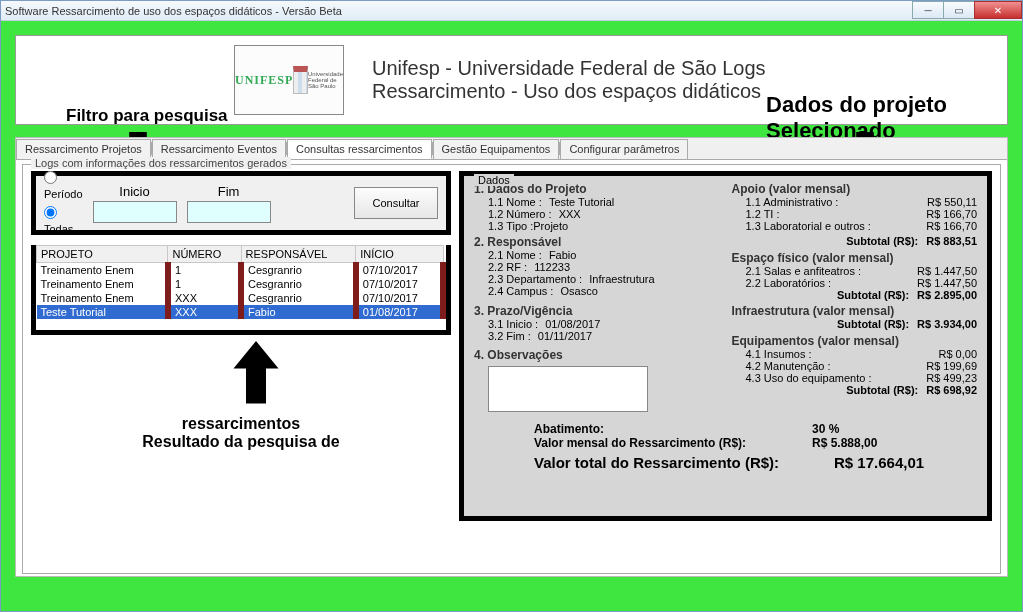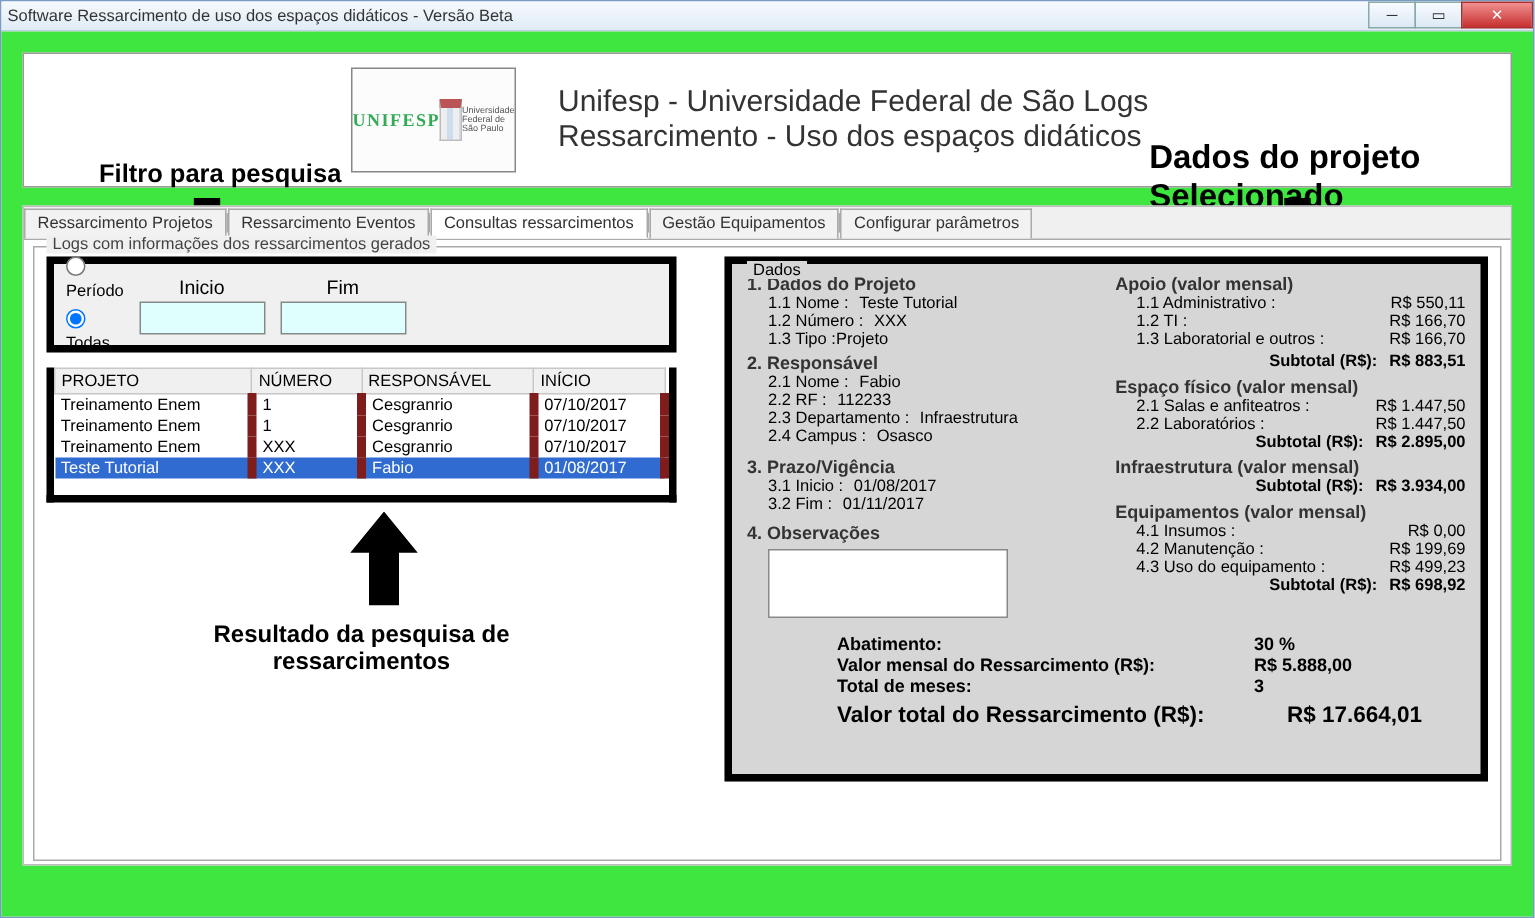--- a/index.html
+++ b/index.html
@@ -44,21 +44,21 @@
 
 .table-wrap { border: 5px solid #000; border-top: none; background:#fff; height: 90px;}
 table { width: 100%; border-collapse: collapse; font-size: 11px; }
 th { background: #f0f0f0; border: 1px solid #c8c8c8; text-align: left; padding: 2px 4px; font-weight: normal;}
 td { border-right: 6px solid #7f1d1d; padding: 1px 4px; }
 tr.sel td { background: #2f6bd0; color: #fff; }
 
 .result-label { text-align:center; font-weight:bold; font-size:16px; margin-top: 80px;}
 .up-arrow { position:absolute; left: 200px; top: 170px; width:50px; height:60px;}
 
-.right-col { flex: 1; border: 5px solid #000; background: #d6d6d6; padding: 6px 10px; position: relative; margin-left: 24px; }
+.right-col { flex: 1; border: 5px solid #000; background: #d6d6d6; padding: 6px 10px; position: relative; }
 .dados-legend { position:absolute; top:-2px; left:10px; background:#d6d6d6; padding:0 4px; font-size:11px;}
 .section-grid { display: grid; grid-template-columns: 1fr 1fr; column-gap: 12px; row-gap: 3px; font-size: 11px; }
 .sec-title { font-weight: bold; font-size: 12px; color: #333; }
 .row-line { display: flex; justify-content: space-between; padding-left: 14px;}
 .row-line.sub { font-weight: bold; justify-content: flex-end; gap: 8px; padding-left:0;}
 .obs-box { width: 160px; height: 46px; background: #fff; border: 1px solid #888; margin-top:4px; margin-left:14px;}
 .totals { margin-top: 10px; padding-left: 60px; }
 .totals .t-row { display:flex; gap: 18px; font-size:12px;}
 .totals .t-row .lab { font-weight:bold; width: 260px;}
 .totals .big { font-weight:bold; font-size:15px; margin-top:4px; display:flex; gap:20px;}
@@ -135,20 +135,21 @@
                   </label>
               </div>
               <div class="date-col">
                 <span class="lbl">Inicio</span>
                 <input class="date-input" style="">
               </div>
               <div class="date-col">
                 <span class="lbl">Fim</span>
                 <input class="date-input" style="">
               </div>
+              <button class="consult-btn">Consultar</button>
             </div>
             <div style="height:10px"></div>
             <div class="table-wrap">
               <table>
                 <thead>
                     <tr id="thead-row">
                       <th>PROJETO</th>
                       <th>NÚMERO</th>
                       <th>RESPONSÁVEL</th>
                       <th>INÍCIO</th>
@@ -181,22 +182,22 @@
                     </tr>
                   </tbody>
               </table>
             </div>
             <div class="up-arrow">
               <svg viewBox="0 0 40 50">
                   <path d="M20 0 L38 22 h-10 v28 h-16 v-28 h-10 Z" fill="#000"></path>
                 </svg>
             </div>
             <div class="result-label">
+              <div>ressarcimentos</div>
               <div>Resultado da pesquisa de</div>
-              <div>ressarcimentos</div>
             </div>
           </div>
 
           <div class="right-col">
             <span class="dados-legend">Dados</span>
             <div class="section-grid">
               <div>
                 <div class="sec-title">1. Dados do Projeto</div>
                 <div class="row-line"><span>1.1 Nome :</span>&nbsp;<span style="margin-right:auto; margin-left:4px;">Teste Tutorial</span></div>
                 <div class="row-line"><span>1.2 Número :</span>&nbsp;<span style="margin-right:auto; margin-left:4px;">XXX</span></div>
@@ -283,24 +284,20 @@
 
             <div class="totals">
               <div class="t-row">
                   <span class="lab">Abatimento:</span>
                   <span style="font-weight:bold;">30 %</span>
                 </div>
               <div class="t-row">
                   <span class="lab">Valor mensal do Ressarcimento (R$):</span>
                   <span style="font-weight:bold;">R$ 5.888,00</span>
                 </div>
-              <div class="t-row">
-                  <span class="lab">Total de meses:</span>
-                  <span style="font-weight:bold;">3</span>
-                </div>
               <div class="big">
                   <span class="lab">Valor total do Ressarcimento (R$):</span>
                   <span>R$ 17.664,01</span>
                 </div>
             </div>
           </div>
         </div>
       </div>
     </div>
   </div>

